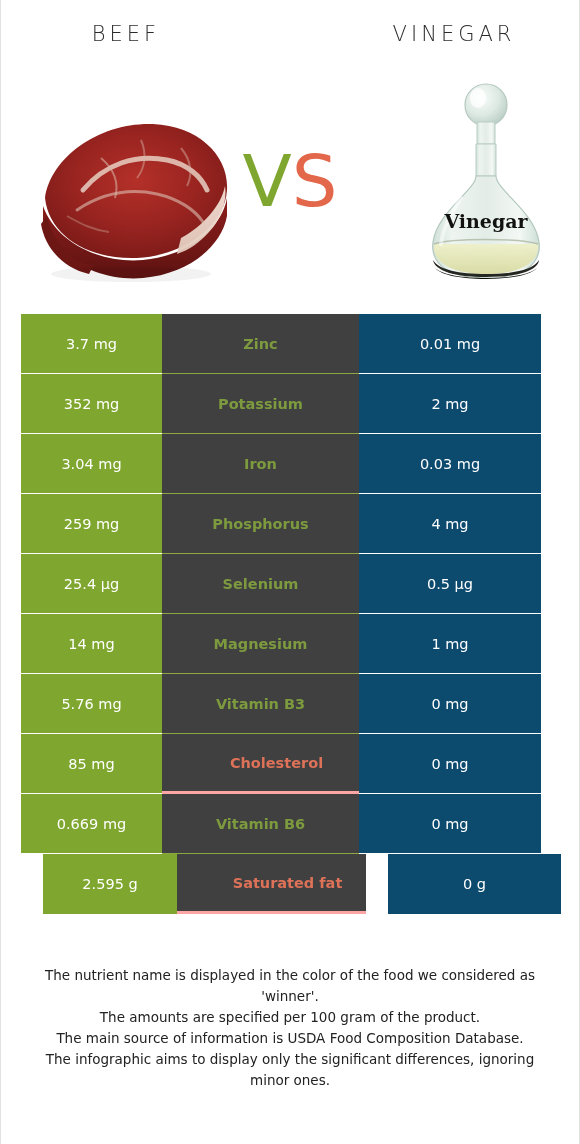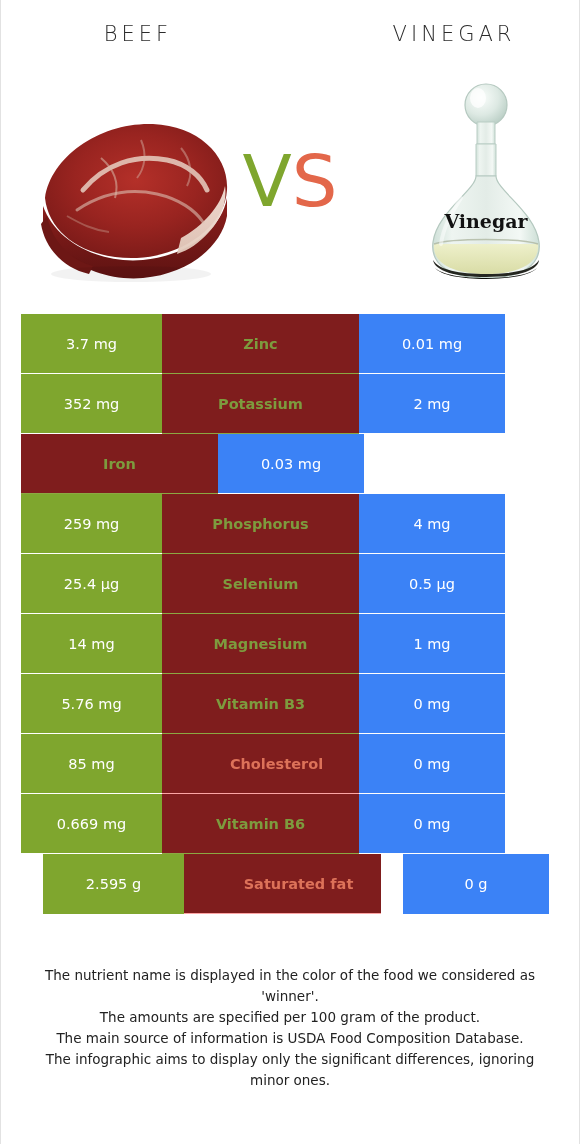--- a/index.html
+++ b/index.html
@@ -20,21 +20,21 @@
   
   .header { position:relative; width:100%; height:300px; }
   .food-title {
     position:absolute; top:22px;
     font-size:21px; font-weight:300;
     letter-spacing:4px; color:#2b2b2b;
     text-transform:uppercase;
     font-family:"DejaVu Sans", sans-serif;
     white-space:nowrap;
   }
-  .food-title.left  { left:12px; width:250px; text-align:center; }
+  .food-title.left  { left:0; width:250px; text-align:center; }
   .food-title.right { right:0; width:250px; text-align:center; }
 
   .vs-wrap {
     position:absolute; left:0; right:0; top:145px;
     text-align:center; z-index:4;
     font-size:72px; font-weight:400; line-height:1;
     font-family:"DejaVu Sans", sans-serif;
   }
   .vs-v { color:#7FA62E; }
   .vs-s { color:#E3674A; }
@@ -49,27 +49,27 @@
 
   
   .table { position:absolute; left:20px; top:314px; width:540px; }
   .row { display:flex; width:100%; height:60px; }
   .cell {
     display:flex; align-items:center; justify-content:center;
     font-size:14.5px; font-weight:400;
     font-family:"DejaVu Sans", sans-serif;
   }
   .cell-left  { width:141px; background:#7FA62E; color:#ffffff; border-bottom:1px solid #ffffff; }
-  .cell-right { width:146px; background:#3b82f6; color:#ffffff; border-bottom:1px solid #ffffff; }
+  .cell-right { width:182px; background:#0c4a6e; color:#ffffff; border-bottom:1px solid #ffffff; }
   .cell-mid   {
-    width:197px; background:#7f1d1d;
+    width:197px; background:#404040;
     font-weight:700; font-size:14.5px;
   }
   .cell-mid.win-green { color:#7D9B3E; border-bottom:1px solid #8CA843; }
-  .cell-mid.win-red   { color:#DD7259; border-bottom:1px solid #fca5a5;padding-left:32px; }
+  .cell-mid.win-red   { color:#DD7259; border-bottom:3px solid #fca5a5;padding-left:32px; }
   .row:last-child .cell-left,
   .row:last-child .cell-right { border-bottom:none;margin-left:22px; }
 
   
   .footer {
     position:absolute; left:30px; right:30px; top:965px;
     text-align:center;
     font-size:13.5px; line-height:1.55;
     color:#222222;
     font-family:"DejaVu Sans", sans-serif;
@@ -185,20 +185,21 @@
       <div class="cell cell-right">0.01 mg</div>
     </div>
 
     <div class="row">
       <div class="cell cell-left">352 mg</div>
       <div class="cell cell-mid win-green">Potassium</div>
       <div class="cell cell-right">2 mg</div>
     </div>
 
     <div class="row">
+      <div class="cell cell-left">3.04 mg</div>
       <div class="cell cell-mid win-green">Iron</div>
       <div class="cell cell-right">0.03 mg</div>
     </div>
 
     <div class="row">
       <div class="cell cell-left">259 mg</div>
       <div class="cell cell-mid win-green">Phosphorus</div>
       <div class="cell cell-right">4 mg</div>
     </div>
 

